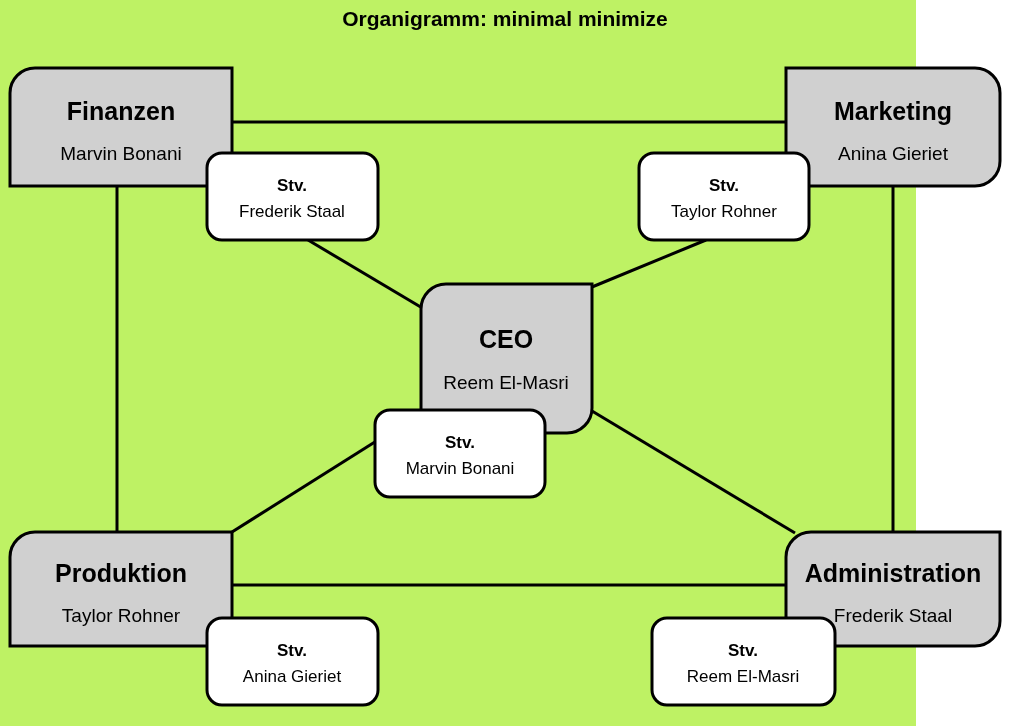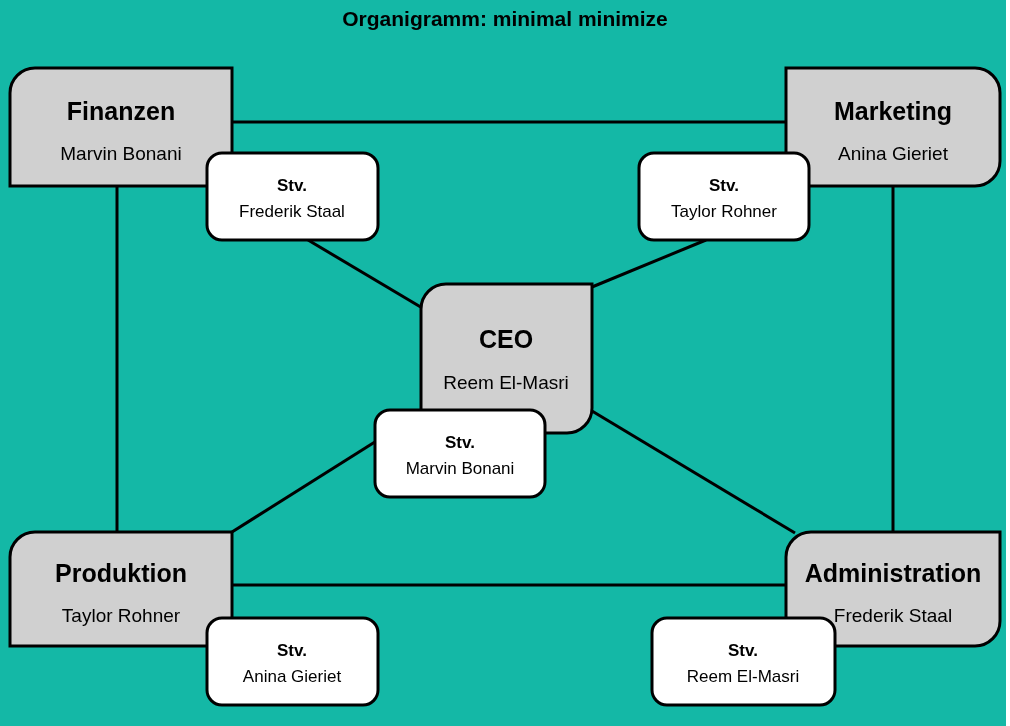--- a/index.html
+++ b/index.html
@@ -8,23 +8,23 @@
     background: #ffffff;
   }
   body {
     width: 1010px;
     height: 726px;
     font-family: "Liberation Sans", sans-serif;
     overflow: hidden;
   }
   #chart-root {
     position: relative;
-    width: 1006px;
+    width: 916px;
     height: 726px;
-    background: #14b8a6;
+    background: #bef264;
   }
   #org-svg {
     position: absolute;
     top: 0;
     left: 0;
     width: 1010px;
     height: 726px;
   }
   .diagram-title {
     font-weight: bold;

